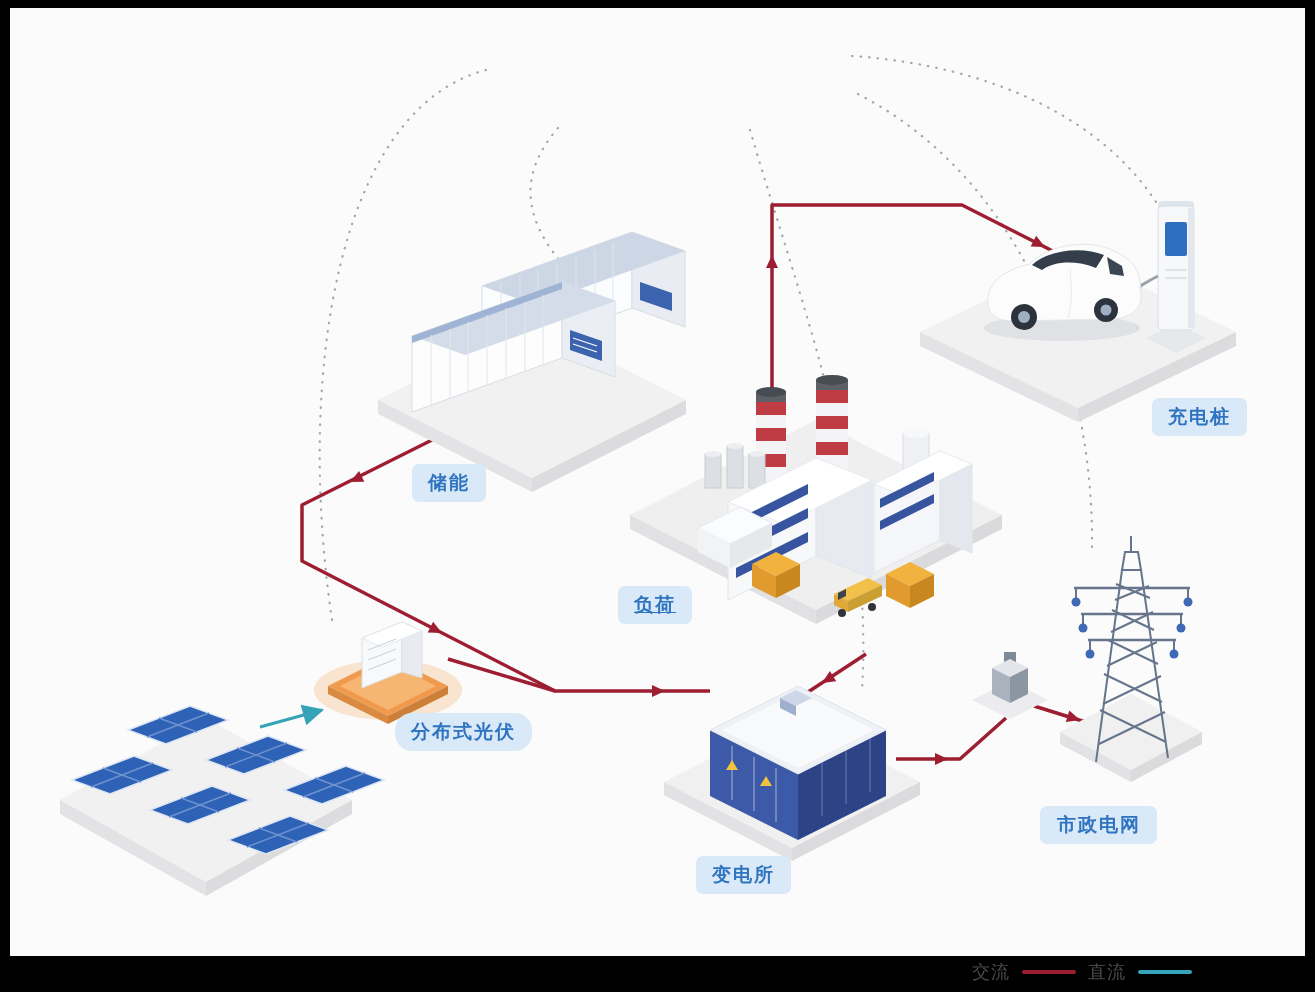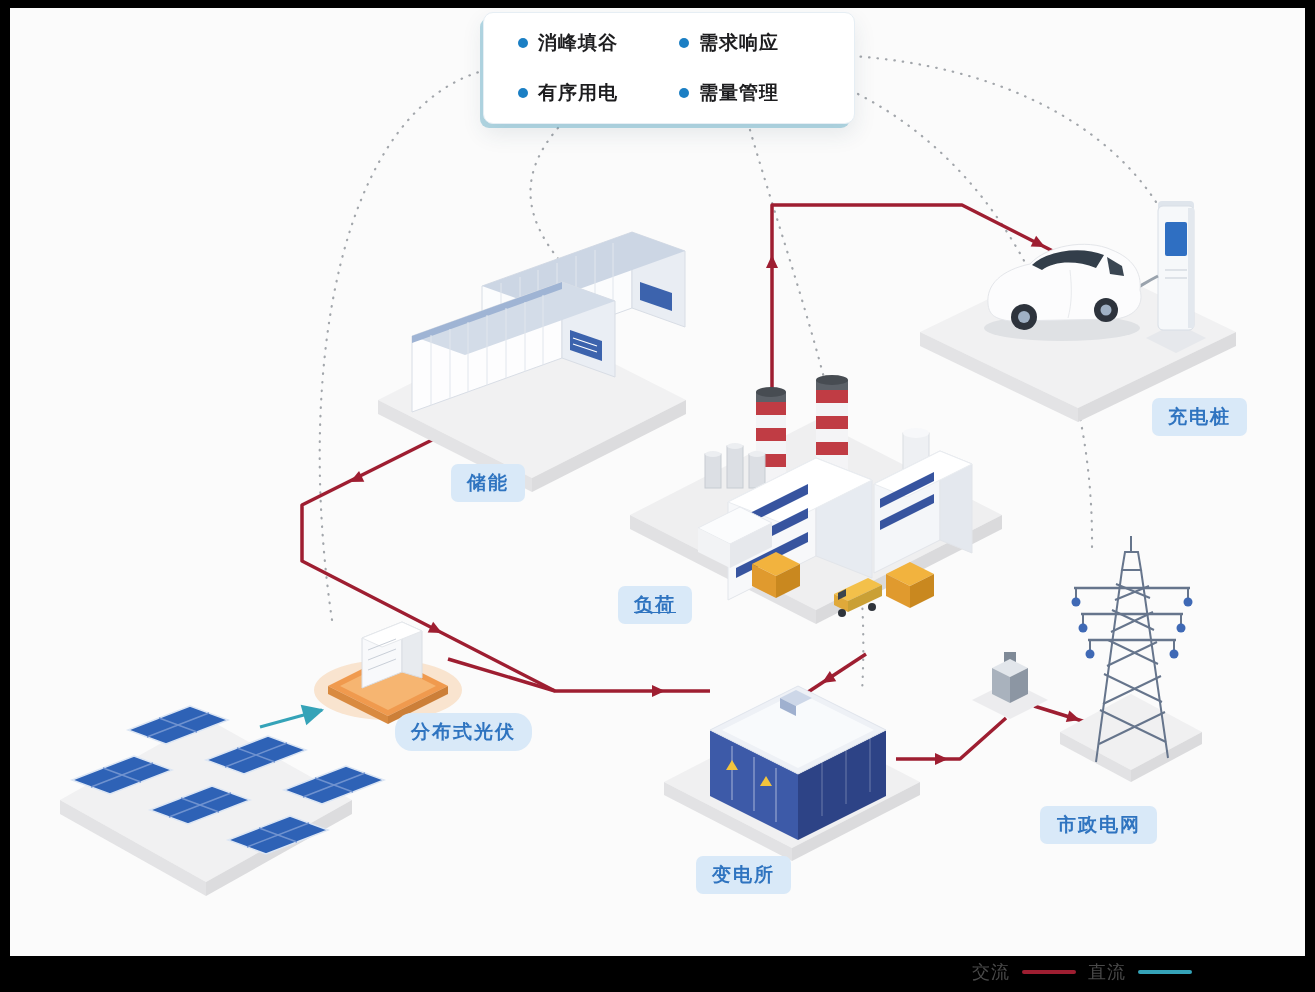--- a/index.html
+++ b/index.html
@@ -283,40 +283,22 @@
 
     <g>
       <polygon points="962,692 1000,673 1038,692 1000,711" fill="#ececee"></polygon>
       <rect x="994" y="644" width="12" height="10" fill="#7f8a97"></rect>
       <polygon points="982,660 1000,651 1018,660 1000,669" fill="#e2e6eb"></polygon>
       <polygon points="982,660 1000,669 1000,695 982,686" fill="#a9b2bd"></polygon>
       <polygon points="1000,669 1018,660 1018,686 1000,695" fill="#8c96a3"></polygon>
     </g>
   </svg>
 
-  <div class="info-card">
-    <div class="feature-item">
-      <span class="bullet"></span>
-      <span>消峰填谷</span>
-    </div>
-    <div class="feature-item">
-      <span class="bullet"></span>
-      <span>需求响应</span>
-    </div>
-    <div class="feature-item">
-      <span class="bullet"></span>
-      <span>有序用电</span>
-    </div>
-    <div class="feature-item">
-      <span class="bullet"></span>
-      <span>需量管理</span>
-    </div>
-  </div>
-
-  <div class="pill" style="left:402px;top:456px;margin-left:39px;">储能</div>
+
+  <div class="pill" style="left:402px;top:456px;">储能</div>
   <div class="pill" style="left:1142px;top:390px;text-align:center;">充电桩</div>
   <div class="pill" style="left:608px;top:578px;text-decoration:underline;">负荷</div>
   <div class="pill" style="left:385px;top:705px;border-radius:17px;">分布式光伏</div>
   <div class="pill" style="left:662px;top:848px;margin-left:24px;">变电所</div>
   <div class="pill" style="left:1030px;top:798px;padding-left:17px;">市政电网</div>
 
   <div class="legend">
     <span>交流</span>
     <span class="swatch" style="background: rgb(158, 30, 49);"></span>
     <span>直流</span>

